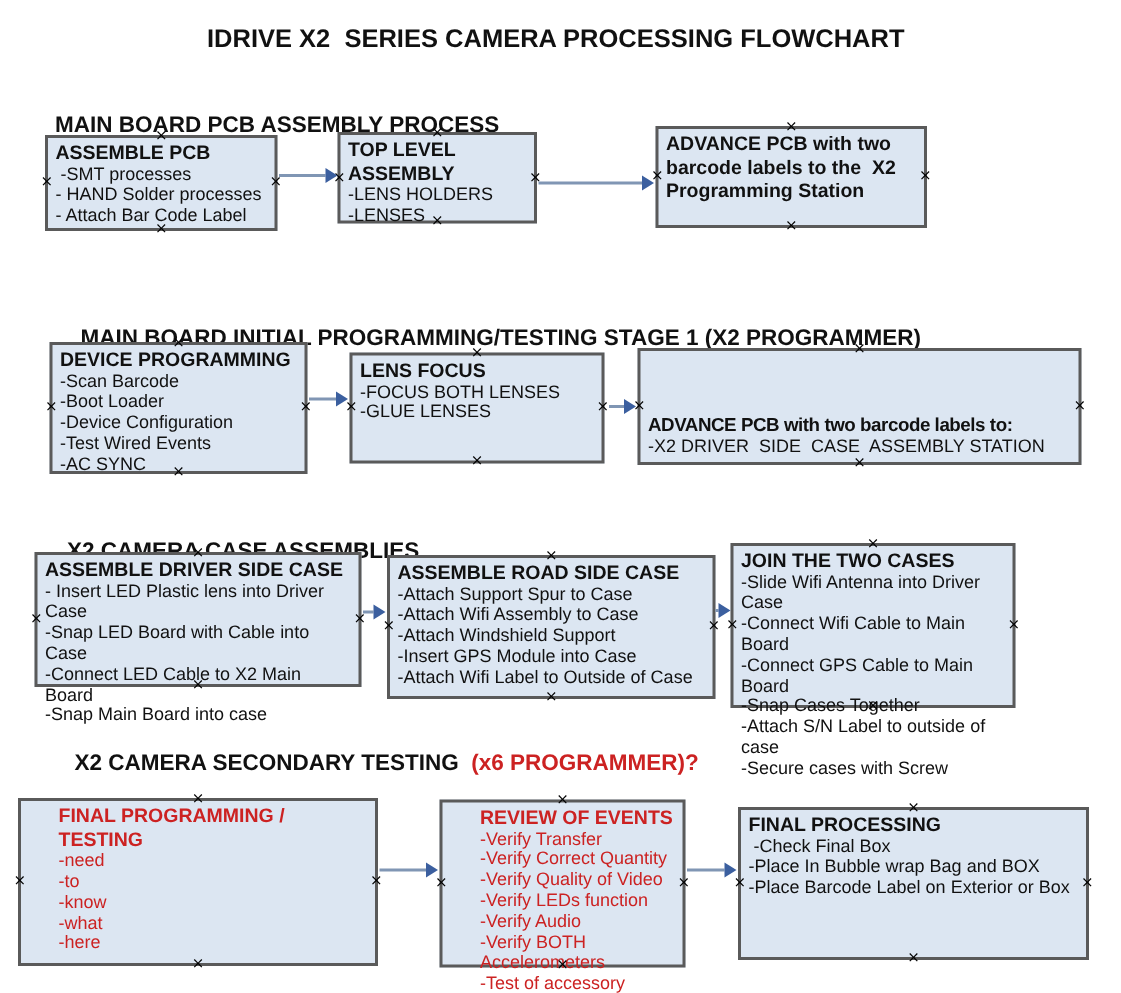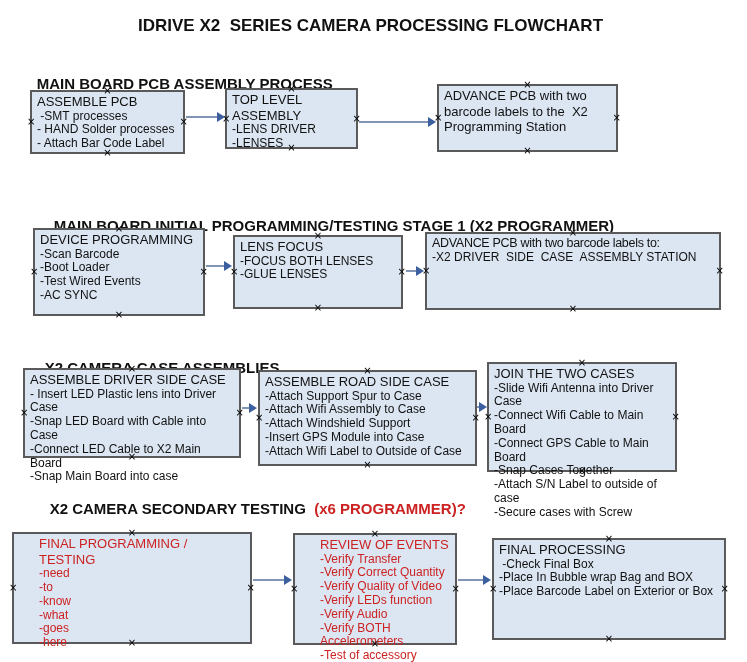--- a/index.html
+++ b/index.html
@@ -14,22 +14,22 @@
   .section-heading {
     position:absolute; font-size:15px; font-weight:bold; white-space:pre; color:#111;
   }
   .section-heading .suffix { color:var(--accent_red);text-align:right; }
   .fbox {
     position:absolute; box-sizing:border-box;
     background:var(--box_fill);
     border:2px solid var(--box_border);
     padding:2px 5px;
   }
-  .fbox-title { font-size:13px; font-weight:normal; line-height:1.2; white-space:pre-wrap; }
-  .fbox.fit .fbox-title { font-size:12.5px; letter-spacing:-0.3px; }
+  .fbox-title { font-size:13px; font-weight:bold; line-height:1.2; white-space:pre-wrap; }
+  .fbox.fit .fbox-title { font-size:12.5px; letter-spacing:-0.3px;margin-top:40px; }
   .fbox-line { font-size:12px; line-height:1.15; white-space:pre-wrap; }
   .fbox.red .fbox-title, .fbox.red .fbox-line { color:var(--accent_red);padding-left:20px; }
   .anchor {
     position:absolute; font-size:10px; line-height:1; color:#000;
     font-family:"DejaVu Sans", sans-serif; pointer-events:none;
   }
   .anchor.t { top:-6px;  left:50%; transform:translateX(-50%); }
   .anchor.b { bottom:-6px; left:50%; transform:translateX(-50%); }
   .anchor.l { left:-5px;  top:50%;  transform:translateY(-50%); }
   .anchor.r { right:-5px; top:50%;  transform:translateY(-50%); }
@@ -69,21 +69,21 @@
         <div class="fbox-line">- Attach Bar Code Label</div>
       </div>
   <span class="anchor t">×</span>
       <span class="anchor b">×</span>
       <span class="anchor l">×</span>
       <span class="anchor r">×</span>
     </div>
   <div class="fbox" style="left:225px; top:88px; width:133px; height:61px;">
     <div class="fbox-title">TOP LEVEL ASSEMBLY</div>
     <div>
-        <div class="fbox-line">-LENS DRIVER</div>
+        <div class="fbox-line">-LENS HOLDERS</div>
         <div class="fbox-line">-LENSES</div>
       </div>
   <span class="anchor t">×</span>
       <span class="anchor b">×</span>
       <span class="anchor l">×</span>
       <span class="anchor r">×</span>
     </div>
   <div class="fbox" style="left:437px; top:84px; width:181px; height:68px;">
     <div class="fbox-title">ADVANCE PCB with two barcode labels to the  X2 Programming Station</div>
     <div></div>
@@ -91,20 +91,21 @@
       <span class="anchor b">×</span>
       <span class="anchor l">×</span>
       <span class="anchor r">×</span>
     </div>
 
   <div class="fbox" style="left:33px; top:228px; width:172px; height:88px;">
     <div class="fbox-title">DEVICE PROGRAMMING</div>
     <div>
         <div class="fbox-line">-Scan Barcode</div>
         <div class="fbox-line">-Boot Loader</div>
+        <div class="fbox-line">-Device Configuration</div>
         <div class="fbox-line">-Test Wired Events</div>
         <div class="fbox-line">-AC SYNC</div>
       </div>
   <span class="anchor t">×</span>
       <span class="anchor b">×</span>
       <span class="anchor l">×</span>
       <span class="anchor r">×</span>
     </div>
   <div class="fbox" style="left:233px; top:235px; width:170px; height:74px;">
     <div class="fbox-title">LENS FOCUS</div>
@@ -171,21 +172,20 @@
       <span class="anchor r">×</span>
     </div>
 
   <div class="fbox red" style="left:12px; top:532px; width:240px; height:112px;">
     <div class="fbox-title">FINAL PROGRAMMING / TESTING</div>
     <div>
         <div class="fbox-line">-need</div>
         <div class="fbox-line">-to</div>
         <div class="fbox-line">-know</div>
         <div class="fbox-line">-what</div>
-        <div class="fbox-line">-goes</div>
         <div class="fbox-line">-here</div>
       </div>
   <span class="anchor t">×</span>
       <span class="anchor b">×</span>
       <span class="anchor l">×</span>
       <span class="anchor r">×</span>
     </div>
   <div class="fbox red" style="left:293px; top:533px; width:164px; height:112px;">
     <div class="fbox-title">REVIEW OF EVENTS</div>
     <div>

